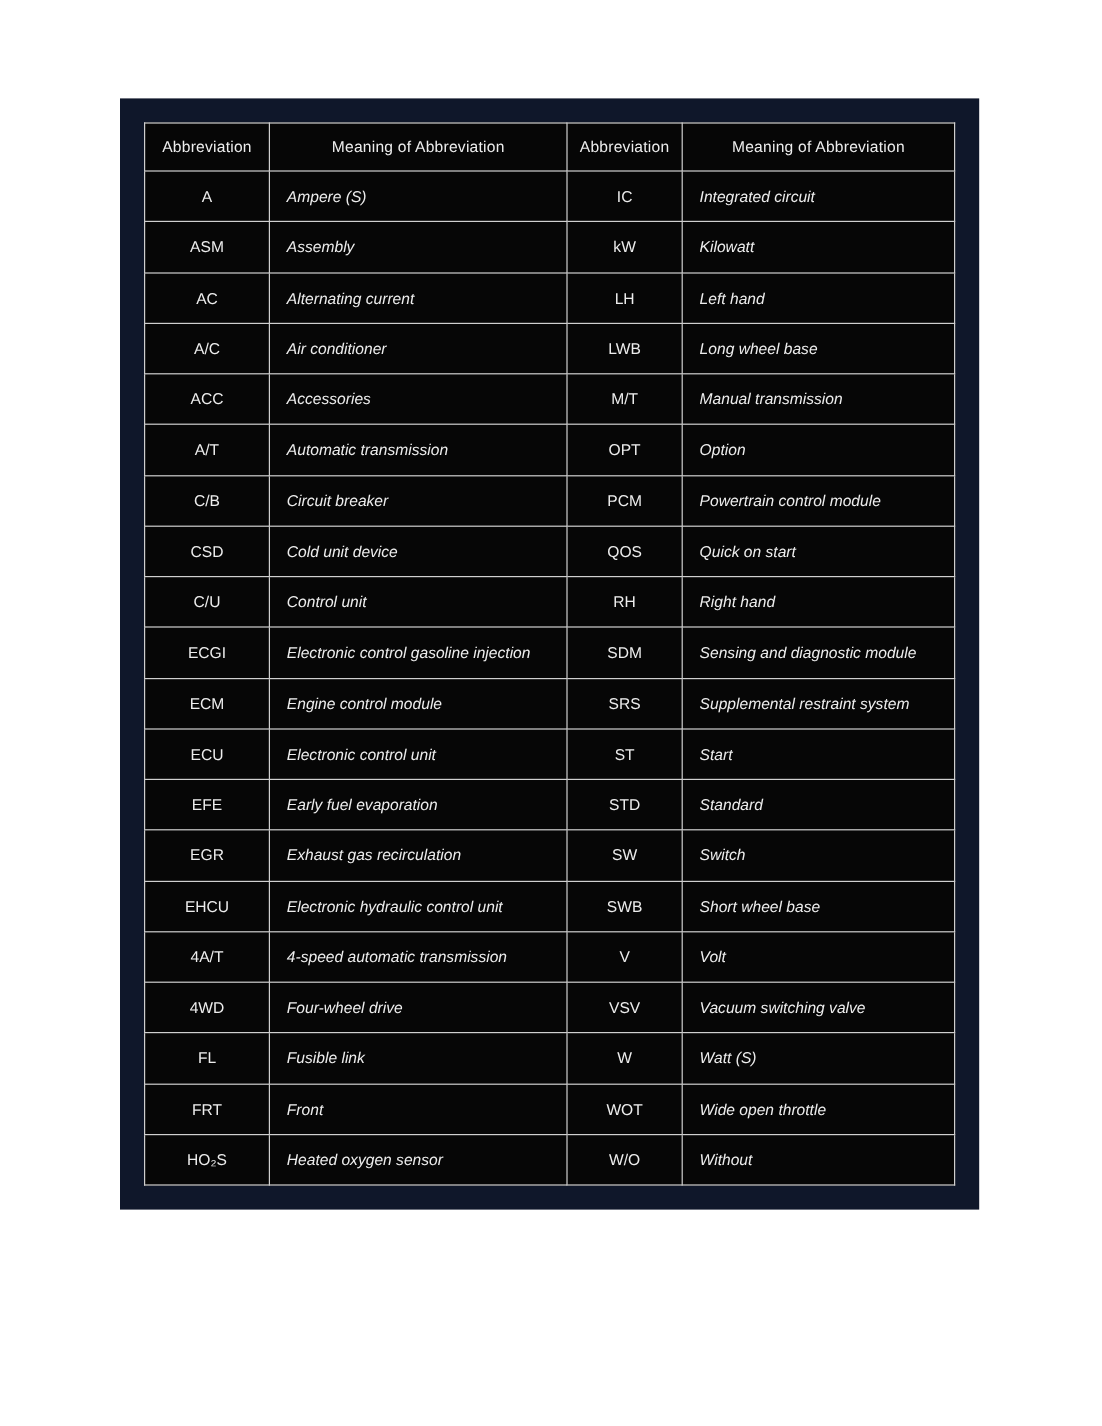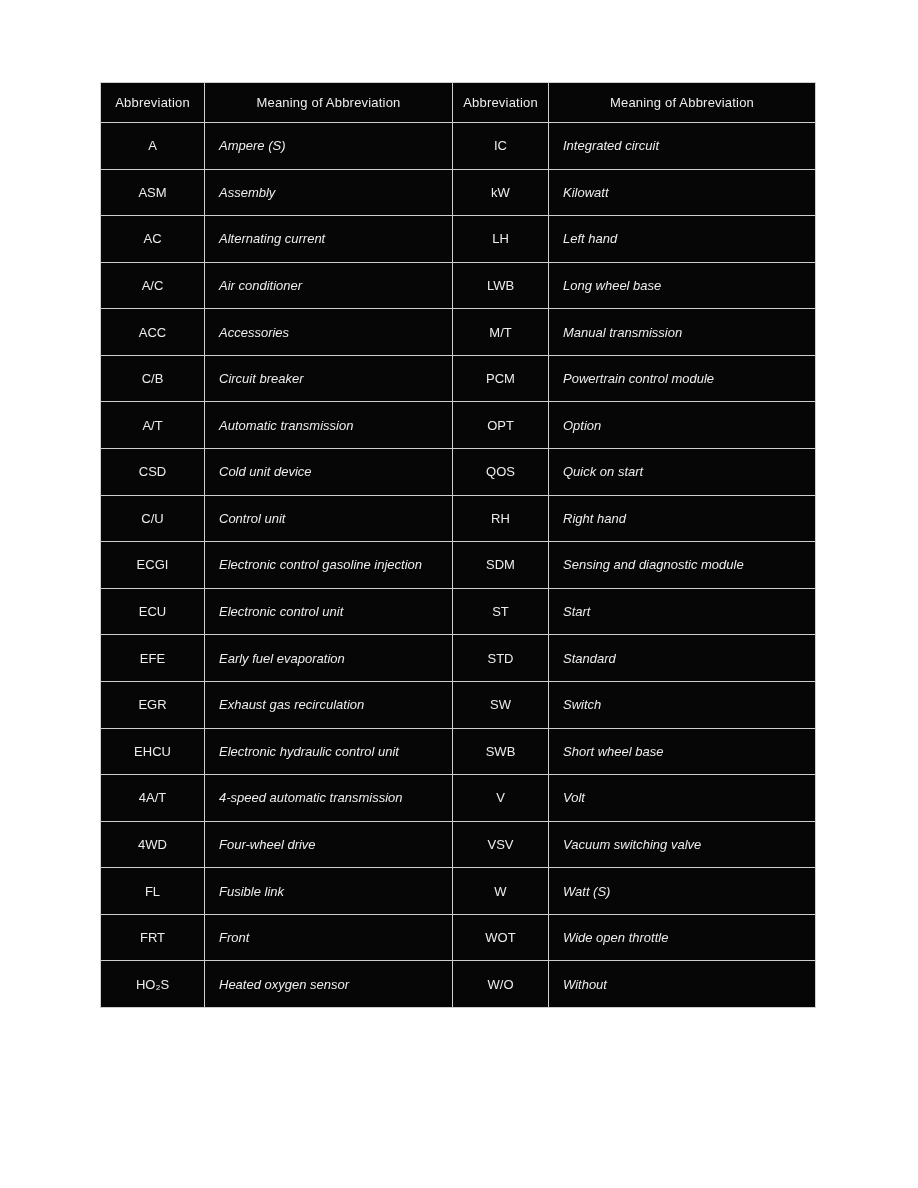--- a/index.html
+++ b/index.html
@@ -16,21 +16,21 @@
     overflow: hidden;
   }
   .table-frame {
     position: absolute;
     left: 100px;
     top: 82px;
     width: 716px;
     height: 926px;
     background: #0f172a;
     box-sizing: border-box;
-    padding: 0;
+    padding: 20px;
   }
   table.abbr-table {
     width: 100%;
     height: 100%;
     border-collapse: collapse;
     table-layout: fixed;
     border: 1px solid #d6d6d6;
     background: #060606;
   }
   table.abbr-table th,
@@ -108,48 +108,54 @@
             <td class="abbr">LWB</td>
             <td class="meaning">Long wheel base</td>
           </tr>
           <tr>
             <td class="abbr">ACC</td>
             <td class="meaning">Accessories</td>
             <td class="abbr">M/T</td>
             <td class="meaning">Manual transmission</td>
           </tr>
           <tr>
+            <td class="abbr">A/T</td>
+            <td class="meaning">Automatic transmission</td>
+            <td class="abbr">OPT</td>
+            <td class="meaning">Option</td>
+          </tr>
+          <tr>
             <td class="abbr">C/B</td>
             <td class="meaning">Circuit breaker</td>
             <td class="abbr">PCM</td>
             <td class="meaning">Powertrain control module</td>
           </tr>
           <tr>
-            <td class="abbr">A/T</td>
-            <td class="meaning">Automatic transmission</td>
-            <td class="abbr">OPT</td>
-            <td class="meaning">Option</td>
-          </tr>
-          <tr>
             <td class="abbr">CSD</td>
             <td class="meaning">Cold unit device</td>
             <td class="abbr">QOS</td>
             <td class="meaning">Quick on start</td>
           </tr>
           <tr>
             <td class="abbr">C/U</td>
             <td class="meaning">Control unit</td>
             <td class="abbr">RH</td>
             <td class="meaning">Right hand</td>
           </tr>
           <tr>
             <td class="abbr">ECGI</td>
             <td class="meaning">Electronic control gasoline injection</td>
             <td class="abbr">SDM</td>
             <td class="meaning">Sensing and diagnostic module</td>
+          </tr>
+          <tr>
+            <td class="abbr">ECM</td>
+            <td class="meaning">Engine control module</td>
+            <td class="abbr">SRS</td>
+            <td class="meaning">Supplemental restraint system</td>
           </tr>
           <tr>
             <td class="abbr">ECU</td>
             <td class="meaning">Electronic control unit</td>
             <td class="abbr">ST</td>
             <td class="meaning">Start</td>
           </tr>
           <tr>
             <td class="abbr">EFE</td>
             <td class="meaning">Early fuel evaporation</td>

